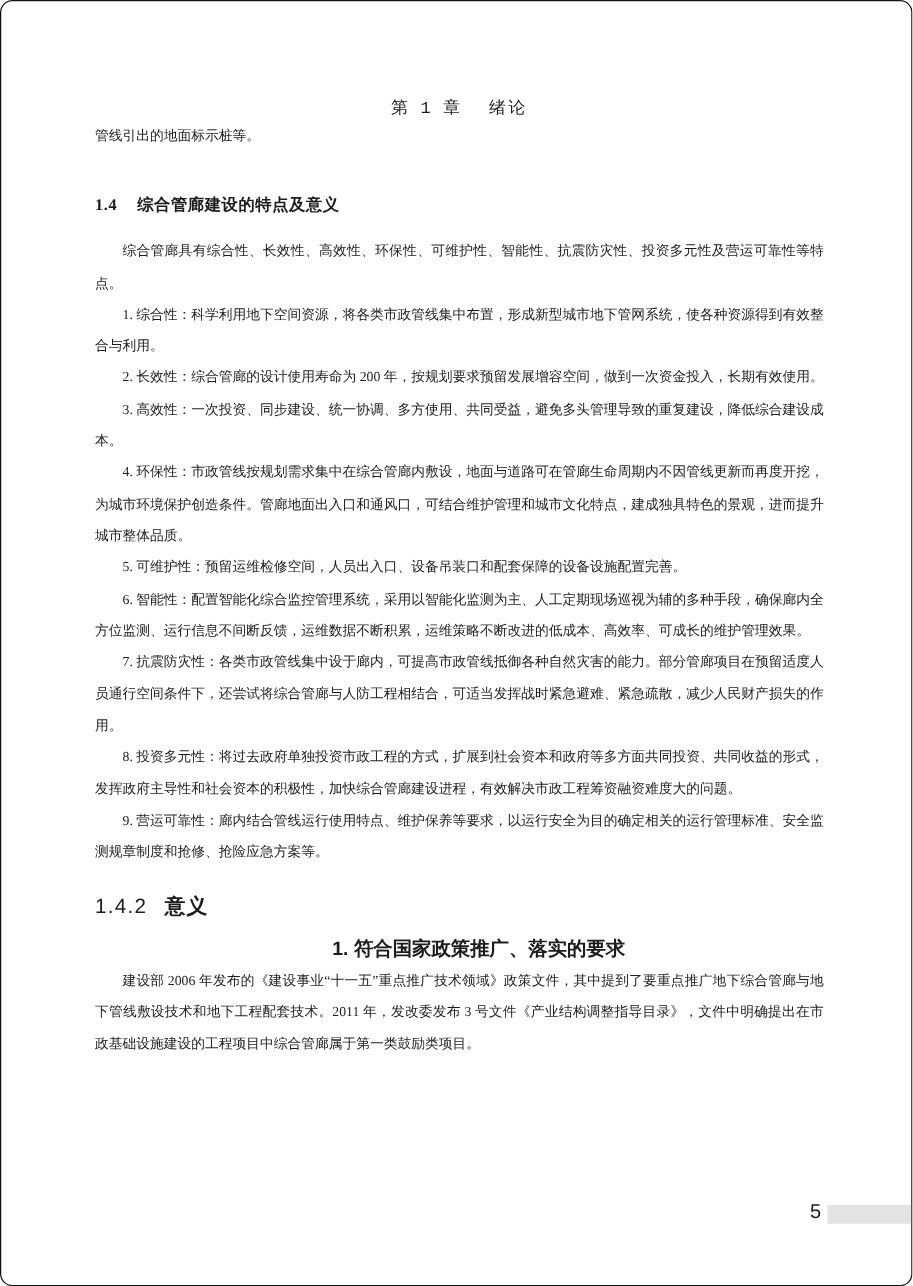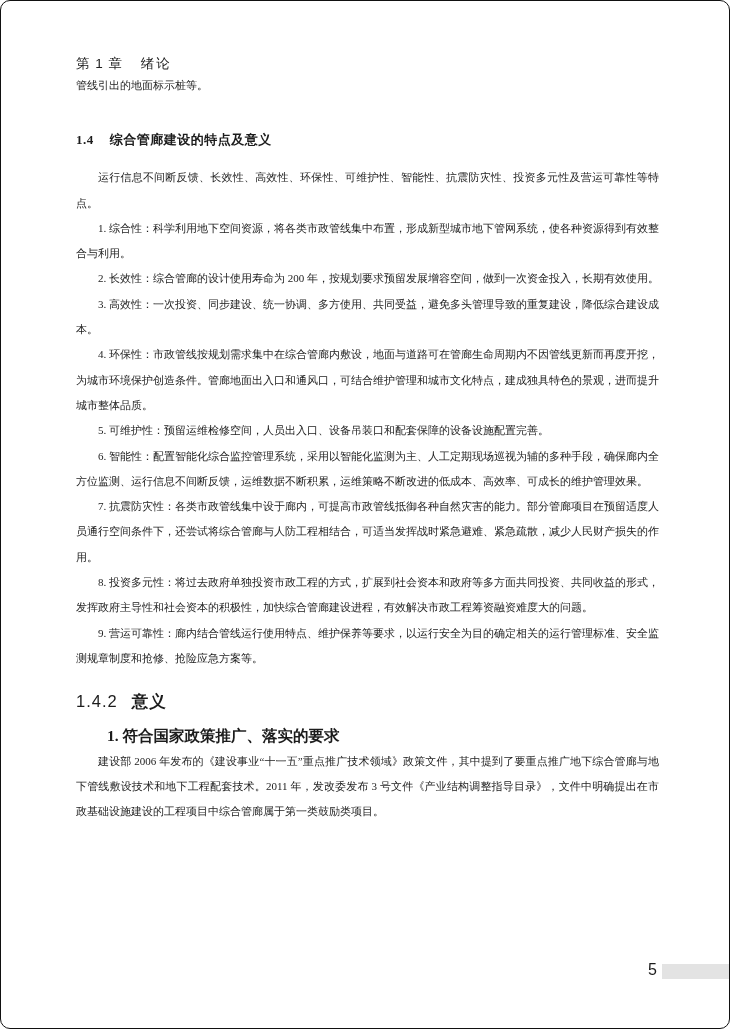--- a/index.html
+++ b/index.html
@@ -18,25 +18,26 @@
     overflow: hidden;
     color: #1c1c1c;
     font-family: "Liberation Serif", "DejaVu Serif", serif;
   }
   .content {
     box-sizing: border-box;
     padding: 54px 70px 0 75px;
   }
   
   .running-header {
-    text-align: left;
+    text-align: center;
     font-size: 13.5px;
     line-height: 18px;
-    font-family: Liberation Sans, sans-serif;
+    font-family: Liberation Mono, monospace;
     color: #1c1c1c;
+    margin-top: 24px;
   }
   .running-header .chapter { letter-spacing: 1px; }
   .running-header .chapter-title { margin-left: 14px; letter-spacing: 2px; }
 
   
   .intro-line {
     margin-top: 15px;
     font-size: 15.5px;
     line-height: 25.3px;
   }
@@ -78,25 +79,26 @@
     margin: 0;
     font-size: 11px;
     line-height: 25.3px;
     text-align: justify;
     text-justify: inter-ideograph;
     text-indent: 2em;
   }
 
   p.bold-subhead {
     margin: 12px 0 0 0;
-    font-family: Liberation Serif, serif;
+    font-family: Liberation Sans, sans-serif;
     font-weight: 700;
     font-size: 15.5px;
     line-height: 25.3px;
     text-indent: 2em;
+    text-align: center;
   }
 
   .sub2-block { margin-top: 10px; }
 
   
   .page-number {
     position: absolute;
     right: 72px;
     top: 959px;
     font-size: 16px;
@@ -125,21 +127,21 @@
     </div>
 
     <p class="intro-line para" style="text-indent:0;">管线引出的地面标示桩等。</p>
 
     <h1 class="section-heading">
       <span class="sec-num">1.4</span><span>综合管廊建设的特点及意义</span>
     </h1>
 
 
     <div class="body-block">
-      <p class="para">运行信息不间断反馈、长效性、高效性、环保性、可维护性、智能性、抗震防灾性、投资多元性及营运可靠性等特点。</p>
+      <p class="para">综合管廊具有综合性、长效性、高效性、环保性、可维护性、智能性、抗震防灾性、投资多元性及营运可靠性等特点。</p>
       <p class="para">1. 综合性：科学利用地下空间资源，将各类市政管线集中布置，形成新型城市地下管网系统，使各种资源得到有效整合与利用。</p>
       <p class="para">2. 长效性：综合管廊的设计使用寿命为 200 年，按规划要求预留发展增容空间，做到一次资金投入，长期有效使用。</p>
       <p class="para">3. 高效性：一次投资、同步建设、统一协调、多方使用、共同受益，避免多头管理导致的重复建设，降低综合建设成本。</p>
       <p class="para">4. 环保性：市政管线按规划需求集中在综合管廊内敷设，地面与道路可在管廊生命周期内不因管线更新而再度开挖，为城市环境保护创造条件。管廊地面出入口和通风口，可结合维护管理和城市文化特点，建成独具特色的景观，进而提升城市整体品质。</p>
       <p class="para">5. 可维护性：预留运维检修空间，人员出入口、设备吊装口和配套保障的设备设施配置完善。</p>
       <p class="para">6. 智能性：配置智能化综合监控管理系统，采用以智能化监测为主、人工定期现场巡视为辅的多种手段，确保廊内全方位监测、运行信息不间断反馈，运维数据不断积累，运维策略不断改进的低成本、高效率、可成长的维护管理效果。</p>
       <p class="para">7. 抗震防灾性：各类市政管线集中设于廊内，可提高市政管线抵御各种自然灾害的能力。部分管廊项目在预留适度人员通行空间条件下，还尝试将综合管廊与人防工程相结合，可适当发挥战时紧急避难、紧急疏散，减少人民财产损失的作用。</p>
       <p class="para">8. 投资多元性：将过去政府单独投资市政工程的方式，扩展到社会资本和政府等多方面共同投资、共同收益的形式，发挥政府主导性和社会资本的积极性，加快综合管廊建设进程，有效解决市政工程筹资融资难度大的问题。</p>
       <p class="para">9. 营运可靠性：廊内结合管线运行使用特点、维护保养等要求，以运行安全为目的确定相关的运行管理标准、安全监测规章制度和抢修、抢险应急方案等。</p>
     </div>

